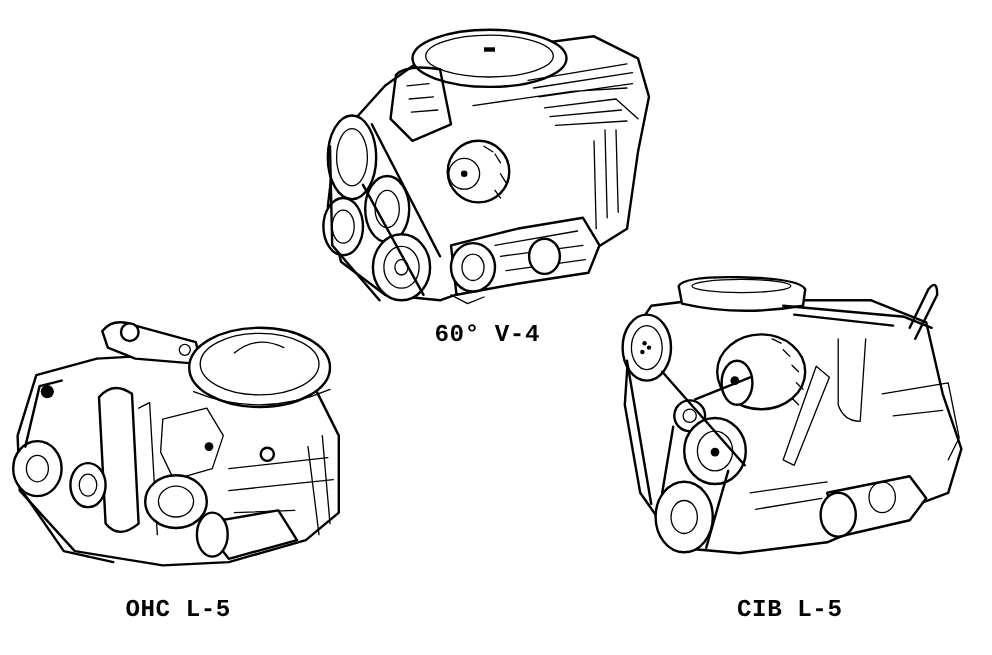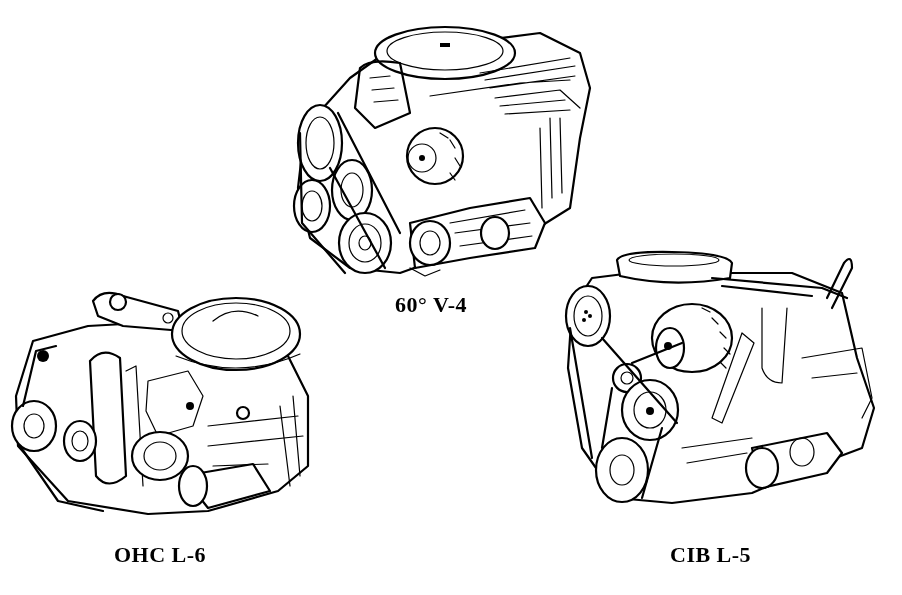--- a/index.html
+++ b/index.html
@@ -1,19 +1,19 @@
 <!DOCTYPE html>
 <html><head>
 <meta charset="utf-8">
 <style>
   html, body { margin:0; padding:0; background:#ffffff; }
   body { width:902px; height:595px; position:relative; overflow:hidden; font-family:"Liberation Sans", sans-serif; }
   .engine { position:absolute; }
   .engine svg { display:block; }
-  .caption { position:absolute; font-family:Liberation Serif, serif; font-weight:bold; font-size:22px; color:#000; letter-spacing:0.5px; white-space:nowrap; }
+  .caption { position:absolute; font-family:Liberation Mono, monospace; font-weight:bold; font-size:22px; color:#000; letter-spacing:0.5px; white-space:nowrap; }
   svg .k { fill:none; stroke:#000; stroke-width:2.2; stroke-linejoin:round; stroke-linecap:round; }
   svg .t { fill:none; stroke:#000; stroke-width:1.2; stroke-linejoin:round; stroke-linecap:round; }
   svg .w { fill:#fff; stroke:#000; stroke-width:2.2; stroke-linejoin:round; }
   svg .f { fill:#000; }
 </style>
 </head>
 <body>
 
 <div class="engine" style="left:290px; top:18px; width:310px; height:262px;">
   <svg width="310" height="262" viewBox="0 0 310 262">
@@ -87,21 +87,21 @@
     <circle class="w" cx="235" cy="127" r="6"></circle>
     <ellipse class="w" cx="152" cy="170" rx="28" ry="24"></ellipse>
     <ellipse class="t" cx="152" cy="170" rx="16" ry="14"></ellipse>
 
     <path class="t" d="M200 140 L290 130 M200 160 L295 150 M205 180 L260 178"></path>
     <path class="w" d="M175 190 L245 178 L262 205 L200 222 Z"></path>
     <ellipse class="w" cx="185" cy="200" rx="14" ry="20"></ellipse>
     <path class="t" d="M272 120 L282 200 M285 110 L292 190"></path>
   </svg>
 </div>
-<div class="caption" style="left:114px; top:542px;">OHC L-6</div>
+<div class="caption" style="left:114px; top:542px;">OHC L-5</div>
 
 <div class="engine" style="left:562px; top:248px; width:320px; height:265px;">
   <svg width="320" height="265" viewBox="0 0 320 265">
 
     <path class="w" d="M30 30 L70 25 L230 25 L280 45 L295 110 L312 160 L300 200 L260 215 L190 245 L110 255 L55 250 L20 200 L6 120 L10 60 Z"></path>
 
     <path class="w" d="M55 12 Q60 3 110 4 Q165 5 170 15 L168 30 Q110 40 58 28 Z"></path>
     <ellipse class="t" cx="112" cy="12" rx="45" ry="6"></ellipse>
 
     <path class="k" d="M150 30 L260 40 L285 50 M160 38 L250 48"></path>

